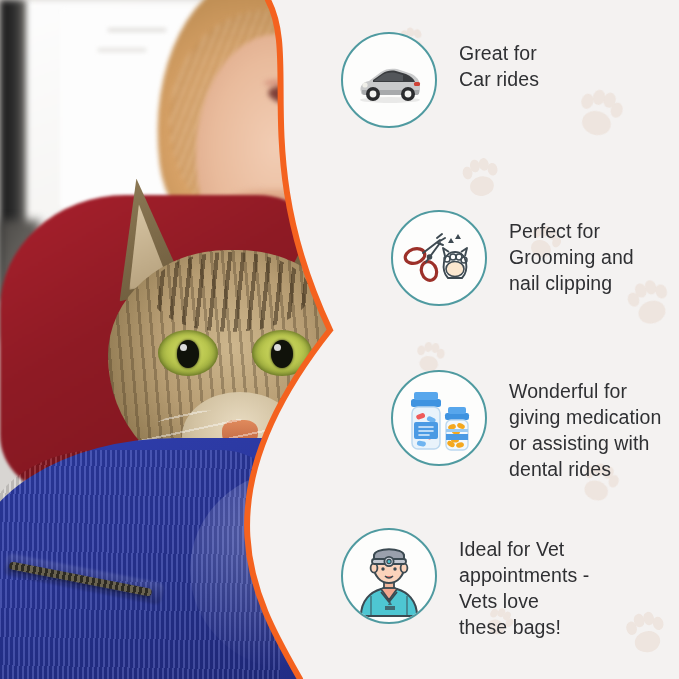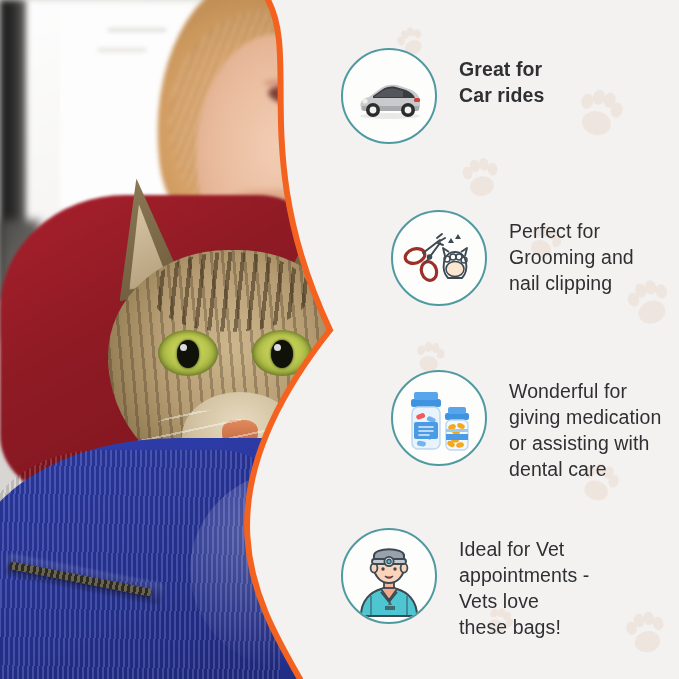--- a/index.html
+++ b/index.html
@@ -127,21 +127,21 @@
   .feature{position:absolute;display:flex;align-items:flex-start;}
   .circle{
     width:92px;height:92px;border-radius:50%;
     background:#fdfdfc;border:2px solid #4f9aa0;
     flex:0 0 92px;position:relative;overflow:hidden;
   }
   .ftext{
     margin-left:22px;color:#2f3033;font-size:19.5px;line-height:26px;
     letter-spacing:.1px;padding-top:8px;white-space:pre-line;
   }
-  .f1{left:341px;top:48px;font-weight:bold;}
+  .f1{left:341px;top:32px;}
   .f2{left:391px;top:210px;justify-content:flex-end;}
   .f3{left:391px;top:370px;}
   .f4{left:341px;top:528px;justify-content:space-between;}
 </style>
 </head>
 <body>
 
 <div id="stage">
 
   <div class="panel-bg"></div>
@@ -355,21 +355,21 @@
           <ellipse cx="67" cy="73" rx="4" ry="2.6" transform="rotate(-15 67 73)"></ellipse>
           <ellipse cx="62" cy="68" rx="4" ry="2.6"></ellipse>
         </g>
         <rect x="53" y="62" width="22" height="6" fill="#4a9ae4"></rect>
         <rect x="53" y="57" width="22" height="3" fill="#9ccbf2"></rect>
       </svg>
     </div>
     <div class="ftext">Wonderful for
 giving medication
 or assisting with
-dental care</div>
+dental rides</div>
   </div>
 
   <div class="feature f4">
     <div class="circle">
       <svg viewBox="0 0 92 92" width="92" height="92">
 
         <path d="M18 86 C18 70 28 62 38 59 L54 59 C64 62 74 70 74 86 Z" fill="#4ec6d2" stroke="#3c4a52" stroke-width="2" stroke-linejoin="round"></path>
         <path d="M38 59 L46 70 L54 59 L50 57 L42 57 Z" fill="#f2a78f" stroke="#3c4a52" stroke-width="1.8" stroke-linejoin="round"></path>
         <path d="M38 62 L46 72 L54 62" fill="none" stroke="#3c4a52" stroke-width="1.8" stroke-linejoin="round"></path>
         <path d="M28 66 L28 86 M64 66 L64 86" stroke="#3c4a52" stroke-width="1.6" opacity=".6"></path>

